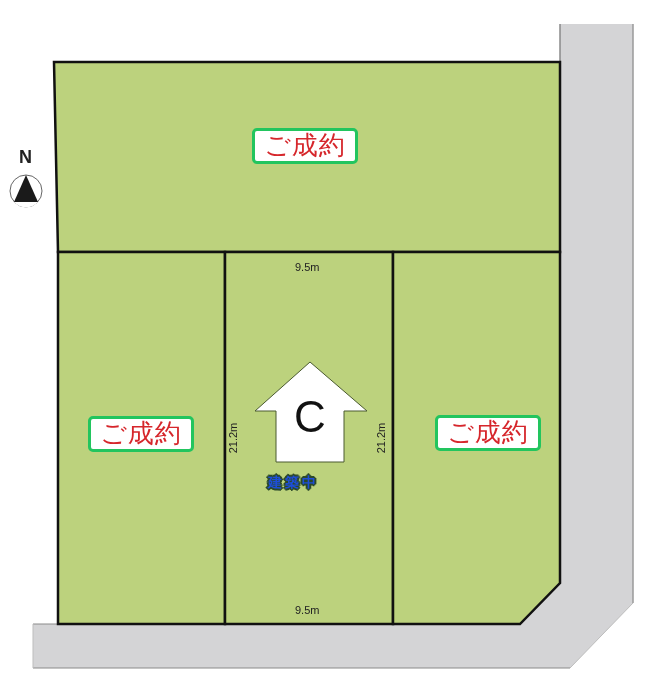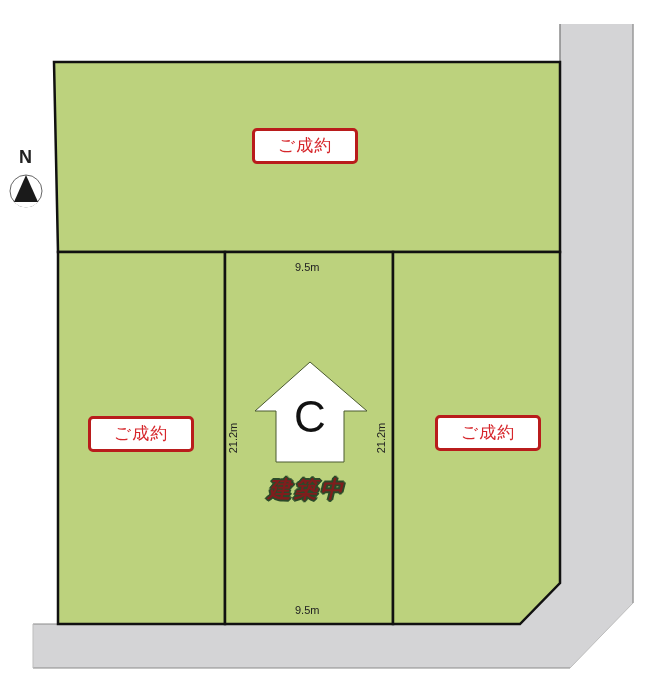--- a/index.html
+++ b/index.html
@@ -1,33 +1,32 @@
 <!DOCTYPE html>
 <html><head>
 <meta charset="utf-8">
 <style>
   html, body { margin: 0; padding: 0; background: #ffffff; }
   body { width: 669px; height: 700px; position: relative; overflow: hidden;
          font-family: "DejaVu Sans", sans-serif; }
   #plan { position: absolute; left: 0; top: 0; width: 669px; height: 700px; }
   .sold-badge {
-    position: absolute; background: #ffffff; border: 3px solid #b91c1c;
-    border-radius: 5px; color: #d6262b; font-family: Liberation Sans, sans-serif;
-    font-size: 17px; line-height: 30px; height: 30px; text-align: center;
+    position: absolute; background: #ffffff; border: 3px solid #22c55e;
+    border-radius: 5px; color: #d6262b; font-family: Liberation Serif, serif;
+    font-size: 26px; line-height: 30px; height: 30px; text-align: center;
     box-sizing: content-box; letter-spacing: 1px;
   }
   .dim-label { position: absolute; font-family: "Liberation Sans", sans-serif;
                font-size: 11px; color: #222; white-space: nowrap; }
   .dim-vert { transform: rotate(-90deg); transform-origin: center center; }
   .status-label {
     position: absolute; font-family: "DejaVu Sans", sans-serif; font-weight: bold;
-    font-size: 23px; color: #7f1d1d; letter-spacing: 3px;
+    font-size: 14px; color: #1d4ed8; letter-spacing: 3px;
     text-shadow: -1px -1px 0 #2c4a2a, 1px -1px 0 #2c4a2a, -1px 1px 0 #2c4a2a, 1px 1px 0 #2c4a2a,
                  0 -2px 0 #2c4a2a, 0 2px 0 #2c4a2a, -2px 0 0 #2c4a2a, 2px 0 0 #2c4a2a;
-    font-style: italic;
   }
   .lot-letter { position: absolute; font-family: "Liberation Sans", sans-serif;
                 font-size: 44px; color: #111; text-align: center; }
   .north-label { position: absolute; font-family: "Liberation Sans", sans-serif;
                  font-weight: bold; font-size: 18px; color: #222; }
 </style>
 </head>
 <body>
 
 <svg id="plan" viewBox="0 0 669 700" xmlns="http://www.w3.org/2000/svg">

